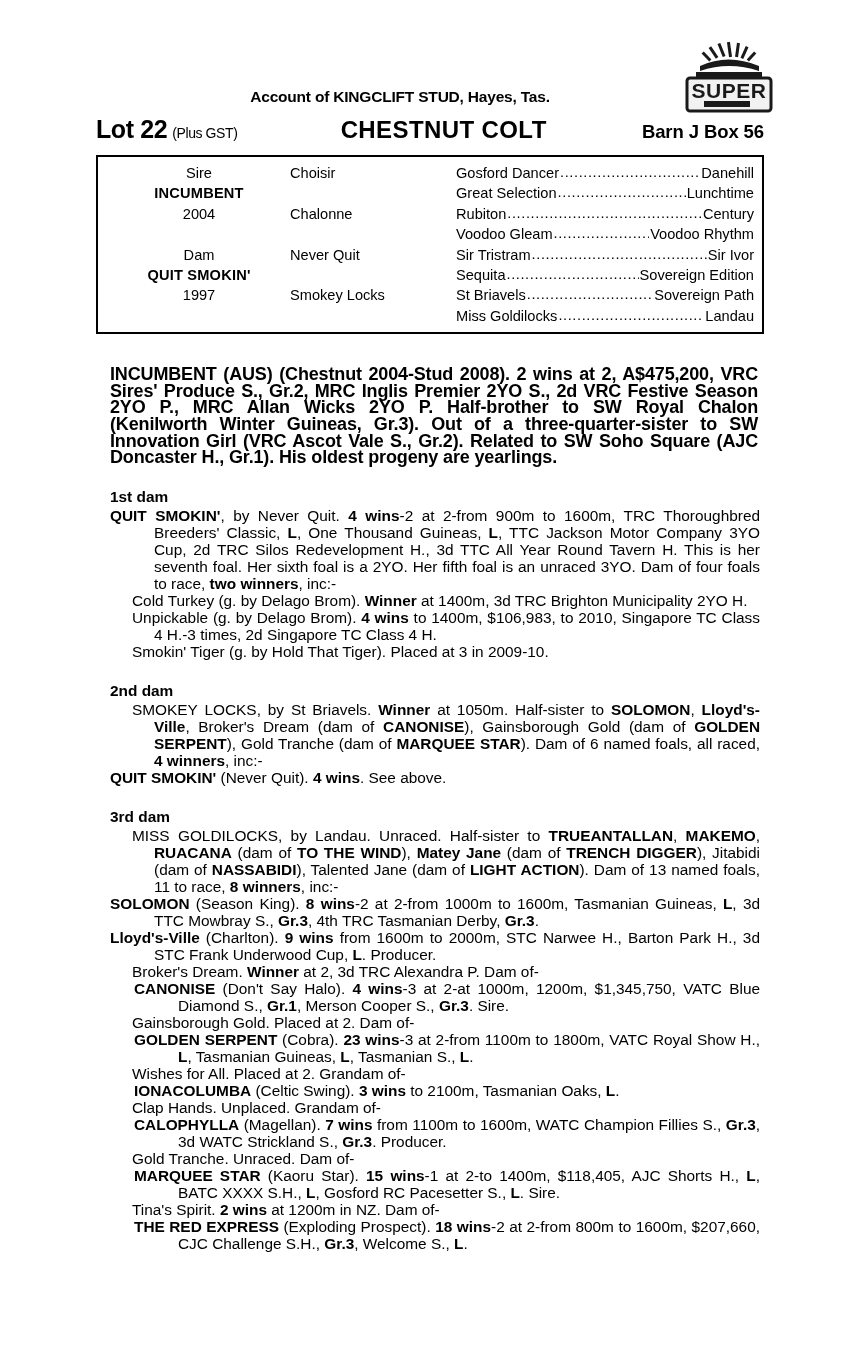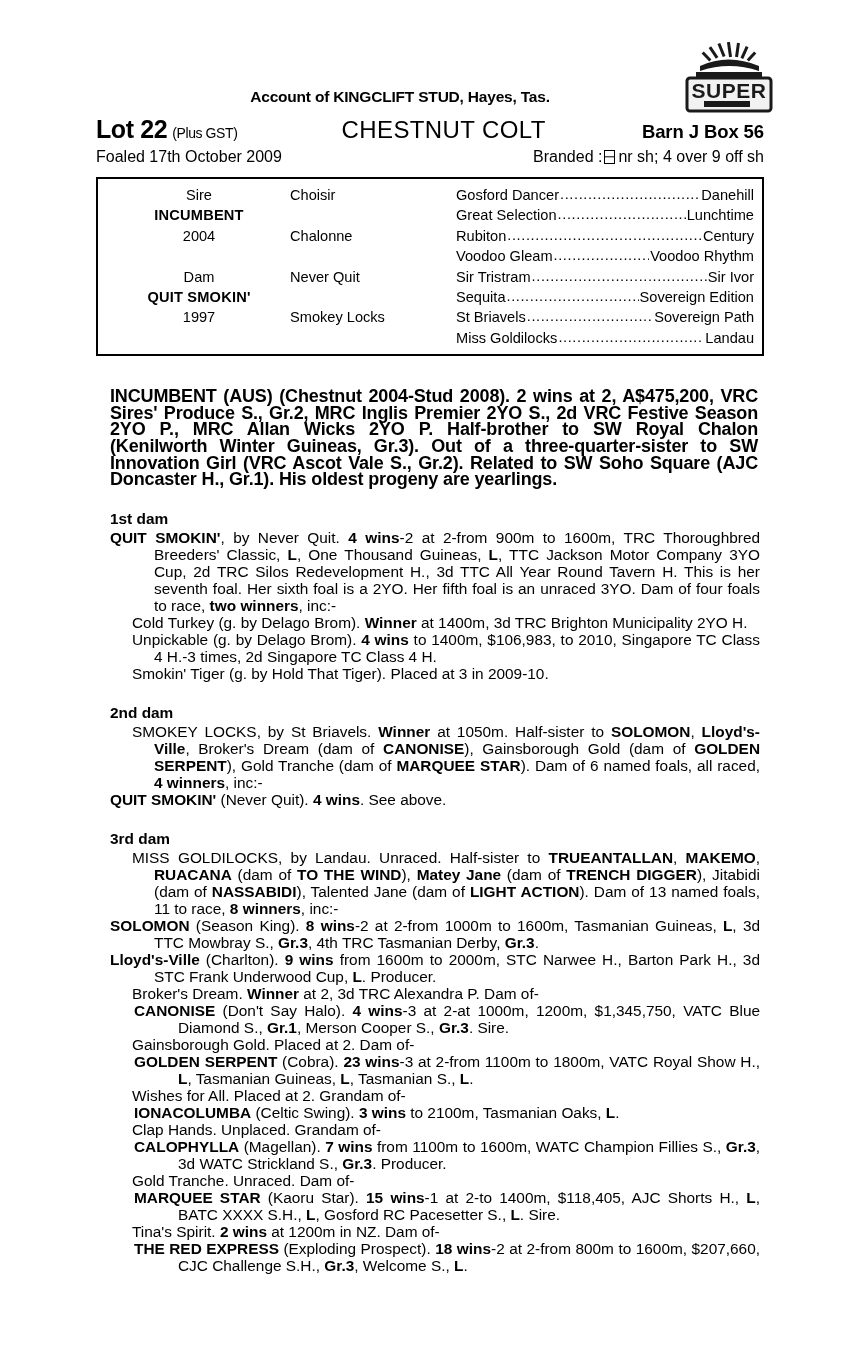--- a/index.html
+++ b/index.html
@@ -52,21 +52,21 @@
   .gst {
     font-size: 14px;
     font-weight: normal;
     margin-left: 5px;
     white-space: nowrap;
   }
   .colour-sex {
     flex: 1;
     text-align: center;
     font-size: 24px;
-    font-weight: normal;
+    font-weight: bold;
     letter-spacing: 0.4px;
     padding-left: 8px;
   }
   .barn {
     font-size: 18.5px;
     font-weight: bold;
     white-space: nowrap;
     letter-spacing: -0.1px;
   }
   .sub-row {
@@ -216,26 +216,20 @@
   <div class="acct-line">Account of KINGCLIFT STUD, Hayes, Tas.</div>
 
   <div class="title-row">
     <div class="lot">
       <span>Lot 22</span><span class="gst">(Plus GST)</span>
     </div>
     <div class="colour-sex">CHESTNUT COLT</div>
     <div class="barn">Barn J Box 56</div>
   </div>
 
-  <div class="sub-row">
-    <div>Foaled 17th October 2009</div>
-    <div>
-      <span>Branded :</span><span class="brand-glyph"></span><span>nr sh; 4 over 9 off sh</span>
-    </div>
-  </div>
 
   <div class="ped-box">
     <div id="ped-rows">
         <div class="ped-row">
           <div class="ped-c1">Sire</div>
           <div class="ped-c2">Choisir</div>
           <div class="ped-c3">
             <span class="gp-left">Gosford Dancer</span>
             <span class="gp-dots">.........................................................................................................</span>
             <span class="gp-right">Danehill</span>

